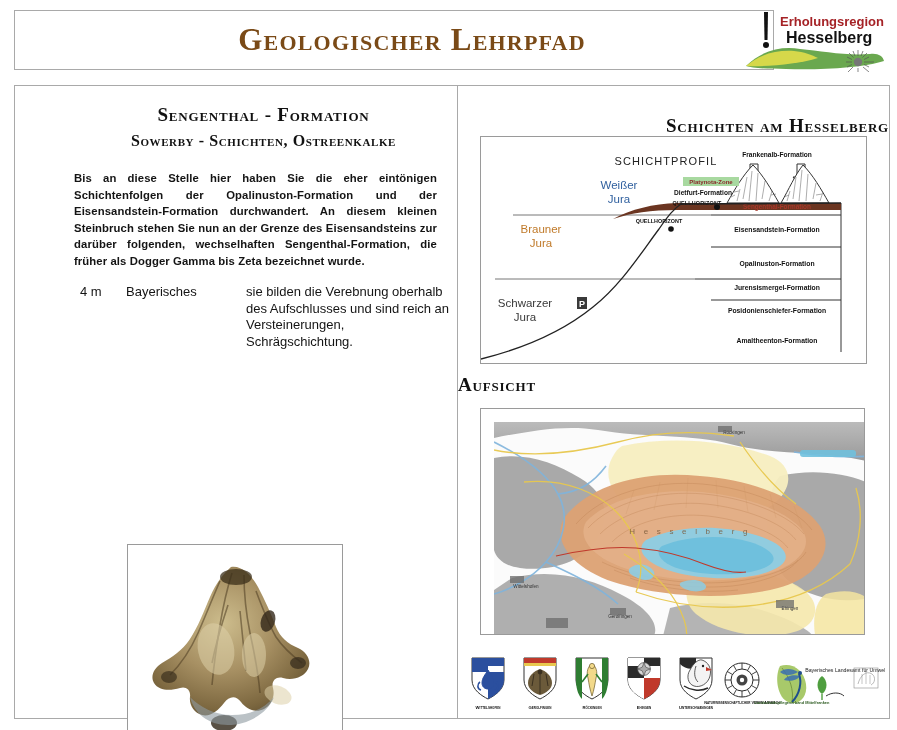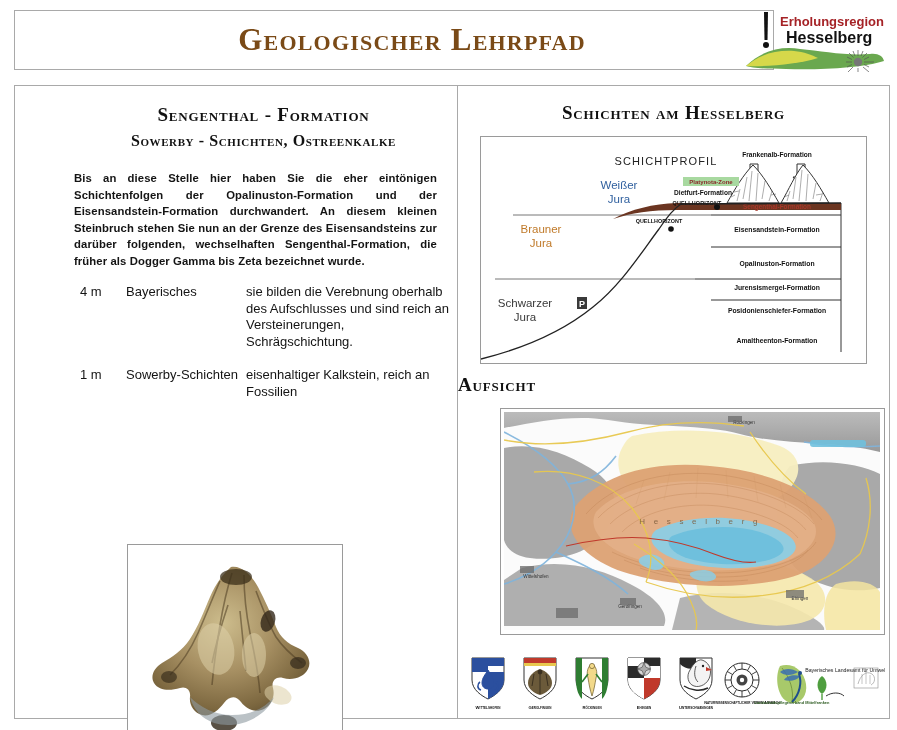--- a/index.html
+++ b/index.html
@@ -42,31 +42,31 @@
   .layers{margin:8px 24px 0 30px;font-size:13px;font-weight:normal;line-height:16.5px;color:#141414;}
   .layer-row{display:flex;margin-bottom:17px;}
   .layer-thick{width:46px;flex:none;}
   .layer-name{width:120px;flex:none;}
   .layer-desc{flex:1;}
   .fossil-frame{position:absolute;left:112px;top:458px;width:214px;height:208px;
     border:1.5px solid #9a9a9a;background:#fff;overflow:hidden;}
   .fossil-frame svg{display:block;}
 
   
-  .rp-title{margin:16px 0 0 0;text-align:center;
+  .rp-title{margin:29px 0 0 0;text-align:right;
     font-family:"Liberation Serif", serif;font-variant:small-caps;
     font-size:19px;letter-spacing:.8px;color:#111;font-weight:600;}
   .profile-frame{position:absolute;left:22px;top:50px;width:385px;height:226px;
     border:1.5px solid #9a9a9a;background:#fff;overflow:hidden;}
   .profile-frame svg{display:block;}
   .rp-title2{position:absolute;left:0;right:0;top:288px;
     font-family:"Liberation Serif", serif;font-variant:small-caps;
     font-size:19px;letter-spacing:.8px;color:#111;font-weight:600;}
   .map-frame{position:absolute;left:22px;top:322px;width:385px;height:227px;
-    border:1.5px solid #9a9a9a;background:#fff;padding:3px;box-sizing:border-box;overflow:hidden;margin-left:20px;}
+    border:1.5px solid #9a9a9a;background:#fff;padding:13px;box-sizing:border-box;overflow:hidden;}
   .map-frame svg{display:block;}
 
   
   .sponsors{position:absolute;left:4px;top:570px;width:423px;height:58px;}
   .sponsors svg{display:block;}
 </style>
 </head>
 <body>
 
 <div class="board">
@@ -104,25 +104,20 @@
 
     <div class="lp-body">
       <p>Bis an diese Stelle hier haben Sie die eher eintönigen Schichtenfolgen der Opalinuston-Formation und der Eisensandstein-Formation durchwandert. An diesem kleinen Steinbruch  stehen Sie nun an der Grenze des Eisensandsteins zur darüber folgenden, wechselhaften Sengenthal-Formation, die früher als Dogger Gamma bis Zeta bezeichnet wurde.</p>
     </div>
 
     <div class="layers">
       <div class="layer-row">
         <div class="layer-thick">4 m</div>
         <div class="layer-name">Bayerisches</div>
         <div class="layer-desc">sie bilden die Verebnung oberhalb des Aufschlusses und sind reich an Versteinerungen, Schrägschichtung.</div>
-      </div>
-      <div class="layer-row">
-        <div class="layer-thick">1 m</div>
-        <div class="layer-name">Sowerby-Schichten</div>
-        <div class="layer-desc">eisenhaltiger Kalkstein, reich an Fossilien</div>
       </div>
     </div>
 
     <div class="fossil-frame">
       <svg width="211" height="205" viewBox="0 0 211 205">
         <rect width="211" height="205" fill="#ffffff"></rect>
         <defs>
           <radialGradient id="shellG" cx="45%" cy="38%" r="72%">
             <stop offset="0%" stop-color="#cdbd8d"></stop>
             <stop offset="45%" stop-color="#a79063"></stop>

